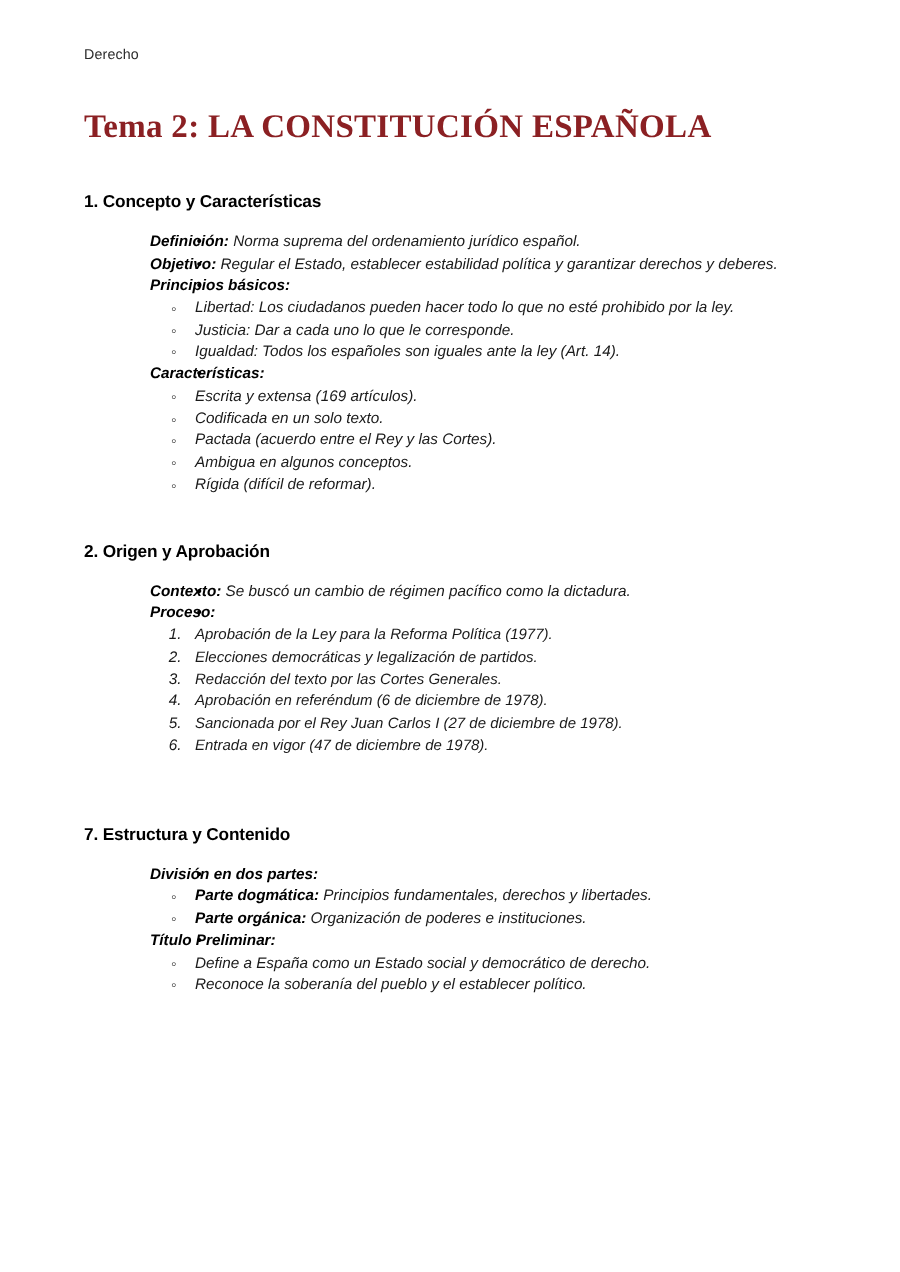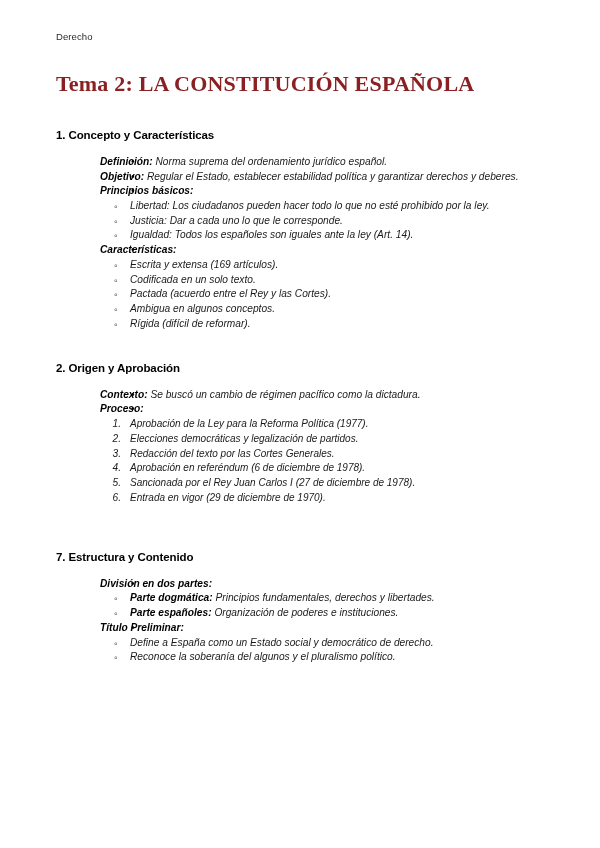--- a/index.html
+++ b/index.html
@@ -182,36 +182,36 @@
       <span class="row"><span class="bold-lead">Contexto:</span><span class="plain"> Se buscó un cambio de régimen pacífico como la dictadura.</span></span>
     </li>
     <li>
       <span class="row"><span class="bold-lead">Proceso:</span></span>
       <ol class="lvl2num">
         <li>Aprobación de la Ley para la Reforma Política (1977).</li>
         <li>Elecciones democráticas y legalización de partidos.</li>
         <li>Redacción del texto por las Cortes Generales.</li>
         <li>Aprobación en referéndum (6 de diciembre de 1978).</li>
         <li>Sancionada por el Rey Juan Carlos I (27 de diciembre de 1978).</li>
-        <li>Entrada en vigor (29 de diciembre de 1970).</li>
+        <li>Entrada en vigor (47 de diciembre de 1978).</li>
       </ol>
     </li>
   </ul>
 
   <h2 class="section-heading sec3-pos">7. Estructura y Contenido</h2>
   <ul class="lvl1">
     <li>
       <span class="row"><span class="bold-lead">División en dos partes:</span></span>
       <ul class="lvl2">
         <li><span class="bold-lead">Parte dogmática:</span><span class="plain"> Principios fundamentales, derechos y libertades.</span></li>
-        <li><span class="bold-lead">Parte españoles:</span><span class="plain"> Organización de poderes e instituciones.</span></li>
+        <li><span class="bold-lead">Parte orgánica:</span><span class="plain"> Organización de poderes e instituciones.</span></li>
       </ul>
     </li>
     <li>
       <span class="row"><span class="bold-lead">Título Preliminar:</span></span>
       <ul class="lvl2">
         <li>Define a España como un Estado social y democrático de derecho.</li>
-        <li>Reconoce la soberanía del algunos y el pluralismo político.</li>
+        <li>Reconoce la soberanía del pueblo y el establecer político.</li>
       </ul>
     </li>
   </ul>
 
 </div>
 
 </body></html>

